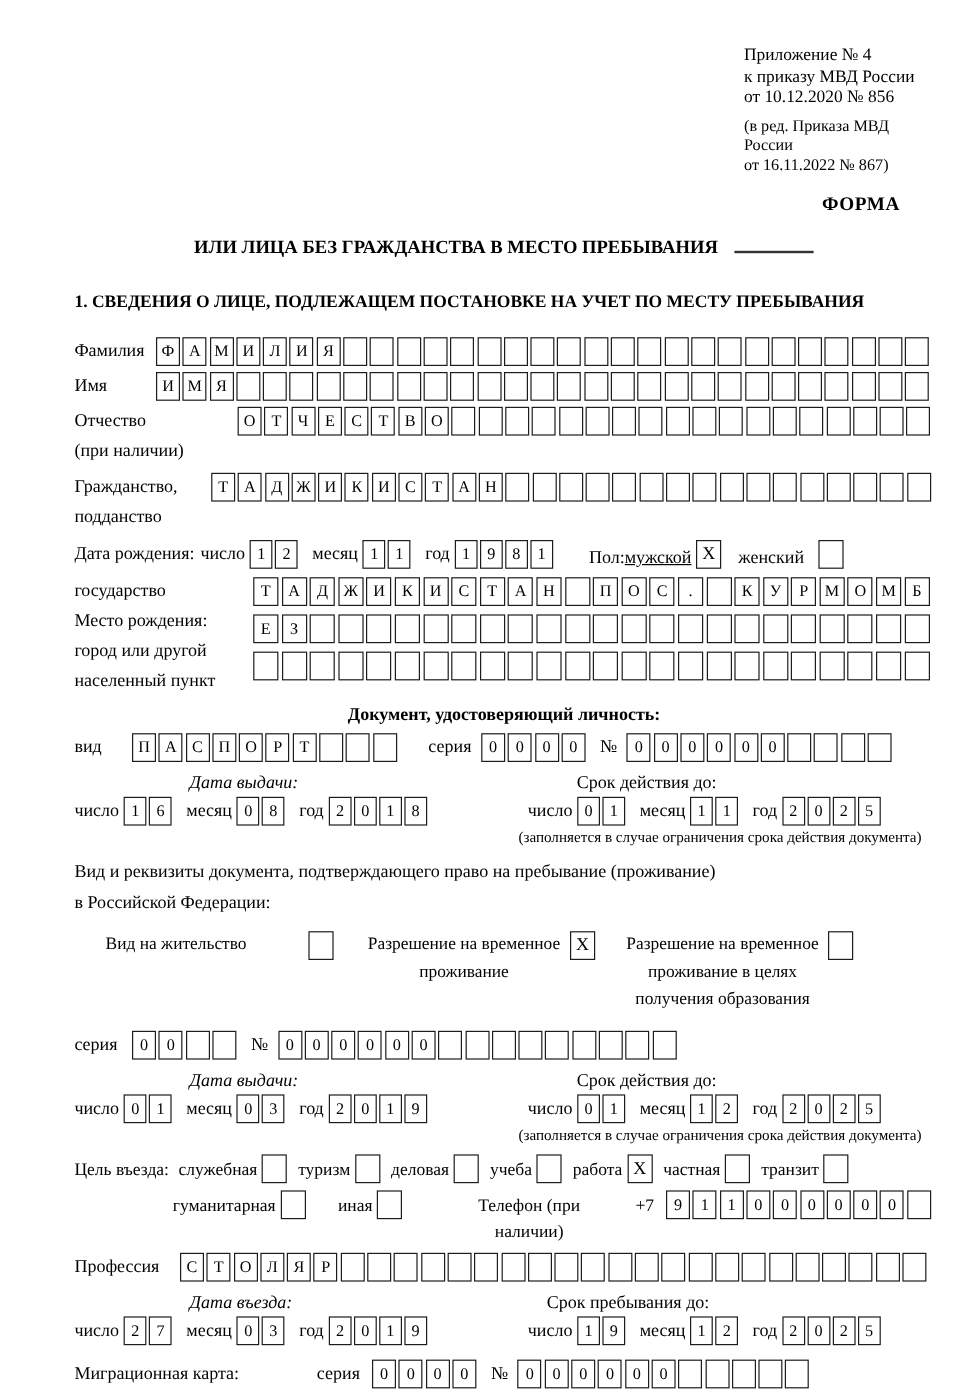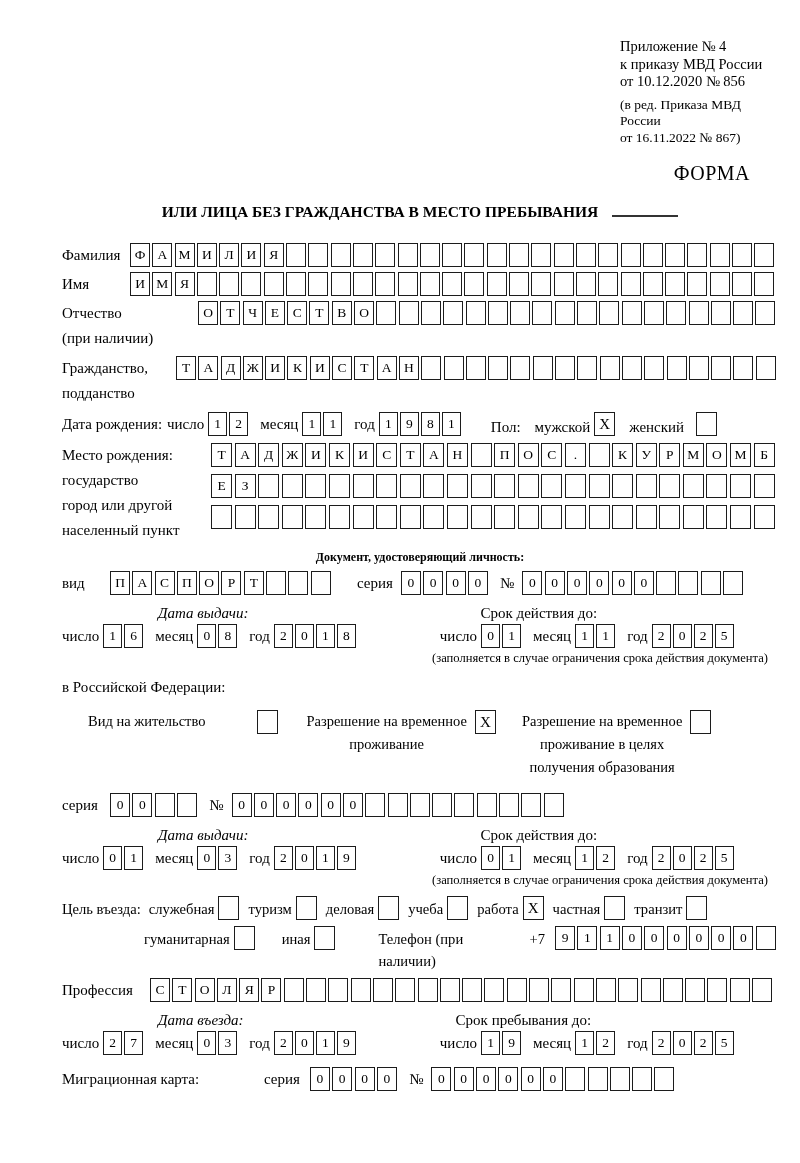--- a/index.html
+++ b/index.html
@@ -2,21 +2,21 @@
 <html><head>
 <meta charset="utf-8">
 <style>
   html,body{margin:0;padding:0;background:#fff;}
   .page{position:relative;width:800px;height:1163px;box-sizing:border-box;
         padding:38px 22px 0 62px;background:#ffffff;color:#000;
         font-family:"Liberation Serif","DejaVu Serif",serif;font-size:15px;overflow:hidden;}
   
   .appendix{margin-left:558px;line-height:17.5px;font-size:14.5px;}
   .amendment{margin-left:558px;margin-top:6px;line-height:16.5px;font-size:13.5px;}
-  .form-label{margin-top:16px;text-align:right;padding-right:28px;font-weight:normal;font-size:20px;letter-spacing:.5px;}
+  .form-label{margin-top:16px;text-align:right;padding-right:28px;font-weight:bold;font-size:16px;letter-spacing:.5px;}
   .title{margin-top:15px;text-align:center;font-weight:bold;font-size:15.5px;line-height:23px;}
   .title-underline{display:inline-block;width:66px;border-bottom:2.2px solid #333;margin-left:14px;vertical-align:baseline;height:14px;}
   .sec1{margin-top:26px;font-weight:bold;font-size:14.6px;white-space:nowrap;}
   
   .frow{display:flex;align-items:flex-start;margin-bottom:5px;}
   .lab{flex:none;line-height:24px;}
   .lab2{flex:none;line-height:25px;}
   .w68{width:68px;} .w136{width:136px;} .w114{width:114px;} .w149{width:149px;} .w88{width:88px;} .w48{width:48px;}
   .cells{display:flex;flex:none;}
   .cell{display:inline-flex;flex:none;box-sizing:border-box;width:20px;height:24px;margin-right:2.3px;
@@ -28,21 +28,21 @@
   .date-group{display:inline-flex;align-items:center;flex:none;}
   .dlab{margin:0 4px 0 10px;}
   .date-group .dlab:first-child{margin-left:0;}
   .dcell{width:19px;height:24px;margin-right:2px;font-size:13.5px;}
   .dhead-row{display:flex;margin:10px 0 2px;}
   .dh-left{margin-left:96px;font-style:italic;}
   .dh-right{margin-left:232px;}
   .date-row{display:flex;}
   .dg-right{margin-left:82px;}
   .note{font-size:12.6px;text-align:right;padding-right:10px;margin:3px 0 6px;}
-  .doc-heading{text-align:center;font-weight:bold;font-size:12px;margin:7px 0 6px;}
+  .doc-heading{text-align:center;font-weight:bold;font-size:15px;margin:7px 0 6px;}
   
   .opts{display:flex;margin-top:10px;font-size:14.5px;margin-bottom:12px;}
   .opt{display:flex;align-items:flex-start;}
   .opt-label{text-align:center;line-height:23px;}
   .opt .cb{margin-left:8px;}
   
   .purpose-row{display:flex;align-items:flex-start;font-size:14.6px;margin-bottom:6px;}
   .purpose-row .pol{margin:2px 4px 0 0;line-height:22px;}
   .purpose-row .cb{margin-right:9px;}
   .intro{margin-top:8px;line-height:26px;}
@@ -64,20 +64,21 @@
     <div>от 16.11.2022 № 867)</div>
   </div>
   <div class="form-label">ФОРМА</div>
 
   <div class="title">
     <div>
       <span>ИЛИ ЛИЦА БЕЗ ГРАЖДАНСТВА В МЕСТО ПРЕБЫВАНИЯ</span><span class="title-underline"></span>
     </div>
   </div>
 
+  <div class="sec1">1. СВЕДЕНИЯ О ЛИЦЕ, ПОДЛЕЖАЩЕМ ПОСТАНОВКЕ НА УЧЕТ ПО МЕСТУ ПРЕБЫВАНИЯ</div>
 
   <div class="frow" style="margin-top:20px;">
     <div class="lab w68">Фамилия</div>
     <div class="cells">
         <span class="cell">Ф</span>
         <span class="cell">А</span>
         <span class="cell">М</span>
         <span class="cell">И</span>
         <span class="cell">Л</span>
         <span class="cell">И</span>
@@ -222,30 +223,30 @@
         <span class="dlab">месяц</span>
         <span class="cell dcell">1</span>
         <span class="cell dcell">1</span>
         <span class="dlab">год</span>
         <span class="cell dcell">1</span>
         <span class="cell dcell">9</span>
         <span class="cell dcell">8</span>
         <span class="cell dcell">1</span>
       </span>
     <span style="margin-left:28px;">Пол:</span>
-    <span style="margin-left:14px;">мужской</span>
+    <span style="margin-left:0;text-decoration:underline;">мужской</span>
     <span class="cb" style="margin-left:4px;">X</span>
     <span style="margin-left:14px;">женский</span>
     <span class="cb" style="margin-left:12px;"></span>
   </div>
 
   <div class="frow" style="margin-top:7px;">
     <div class="lab2 w149">
+      <div>государство</div>
       <div>Место рождения:</div>
-      <div>государство</div>
       <div>город или другой</div>
       <div>населенный пункт</div>
     </div>
     <div>
       <div class="cells wide" style="margin-bottom:7px;">
           <span class="cell">Т</span>
           <span class="cell">А</span>
           <span class="cell">Д</span>
           <span class="cell">Ж</span>
           <span class="cell">И</span>
@@ -390,20 +391,21 @@
         <span class="dlab">год</span>
         <span class="cell dcell">2</span>
         <span class="cell dcell">0</span>
         <span class="cell dcell">2</span>
         <span class="cell dcell">5</span>
       </span>
   </div>
   <div class="note">(заполняется в случае ограничения срока действия документа)</div>
 
   <div class="intro">
+    <div>Вид и реквизиты документа, подтверждающего право на пребывание (проживание)</div>
     <div>в Российской Федерации:</div>
   </div>
 
   <div class="opts">
     <div class="opt" style="margin-left:26px;gap:44px;">
       <div class="opt-label">Вид на жительство</div>
       <span class="cb"></span>
     </div>
     <div class="opt" style="margin-left:28px;">
       <div class="opt-label">
@@ -500,21 +502,21 @@
     <span class="cb"></span>
     <span class="pol">транзит</span>
     <span class="cb" style="margin-right:0;"></span>
   </div>
 
   <div class="purpose-row indent-row">
     <span class="pol">гуманитарная</span>
     <span class="cb"></span>
     <span class="pol" style="margin-left:18px;">иная</span>
     <span class="cb"></span>
-    <span class="pol" style="margin-left:34px;">Телефон (при наличии)</span>
+    <span class="pol" style="margin-left:34px;text-align:center;">Телефон (при наличии)</span>
     <span class="pol" style="margin-left:22px;">+7</span>
     <div class="cells" style="margin-left:6px;">
         <span class="cell">9</span>
         <span class="cell">1</span>
         <span class="cell">1</span>
         <span class="cell">0</span>
         <span class="cell">0</span>
         <span class="cell">0</span>
         <span class="cell">0</span>
         <span class="cell">0</span>

